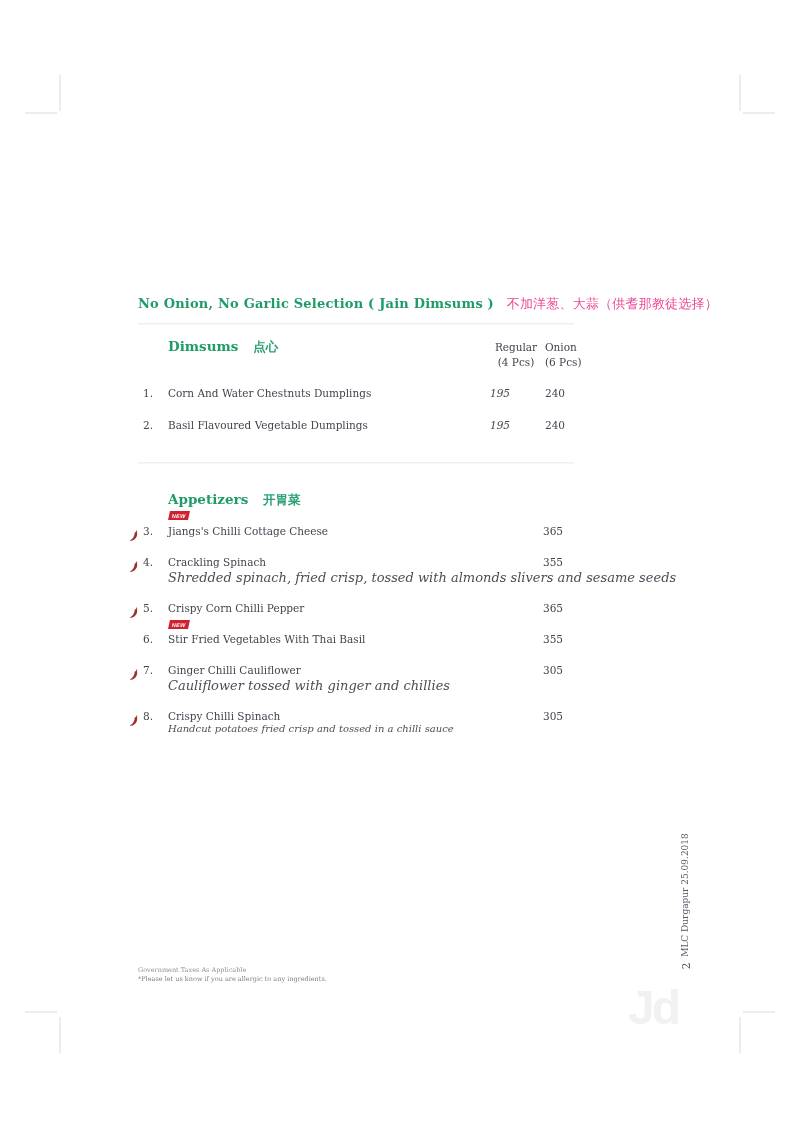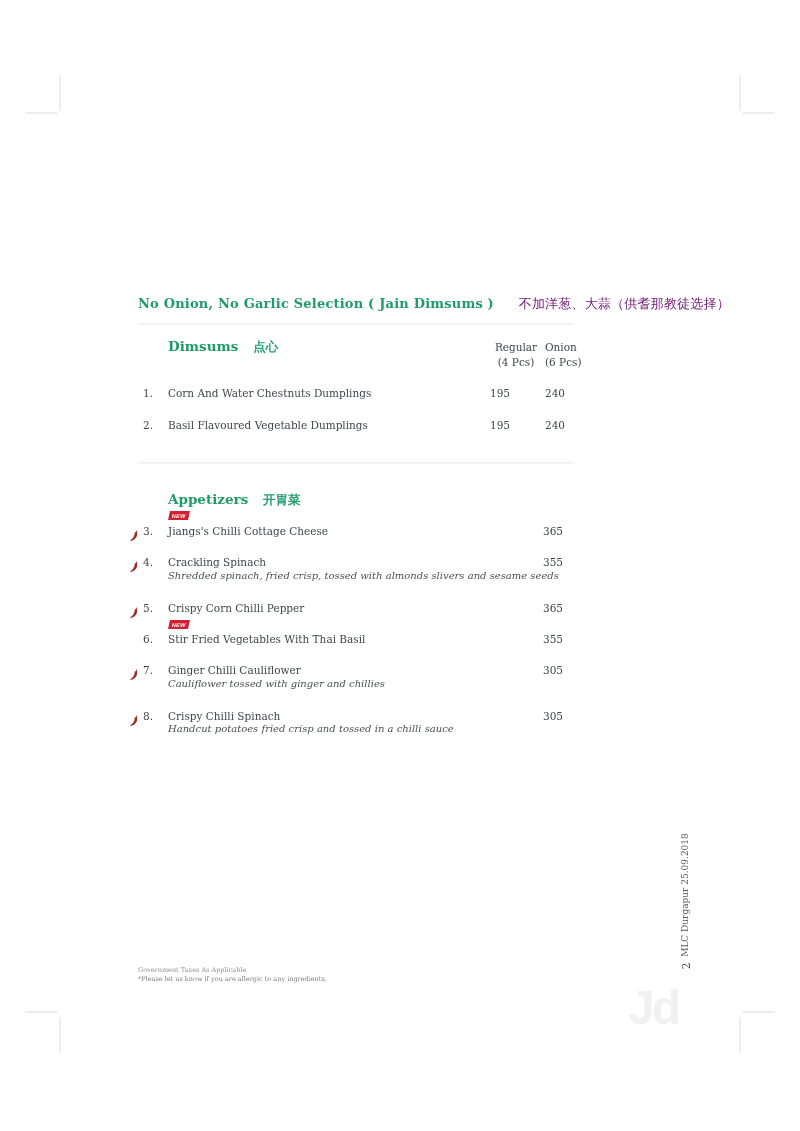--- a/index.html
+++ b/index.html
@@ -5,37 +5,37 @@
   html,body{margin:0;padding:0;background:#fff;}
   .page{position:relative;width:800px;height:1131px;background:#ffffff;overflow:hidden;
         font-family:"DejaVu Serif", serif;color:#41454d;}
   
   .crop{position:absolute;background:#ededee;}
   .crop.v{width:2px;height:36px;}
   .crop.h{width:32px;height:2px;}
   
   .jain-title{position:absolute;left:138px;top:295px;width:620px;font-size:13px;
               font-weight:bold;color:#1f9b68;letter-spacing:.2px;white-space:nowrap;}
-  .jain-title .zh{font-weight:normal;margin-left:20px;color:#701a75;font-family:Liberation Mono, monospace;}
+  .jain-title .zh{font-weight:normal;margin-left:8px;color:#ec4899;font-family:Liberation Mono, monospace;}
   .rule{position:absolute;left:138px;width:436px;height:1px;background:#f0f0f1;
         border-bottom:1px solid #f7f7f8;}
   
   .sec-head{position:absolute;left:168px;font-size:13.5px;font-weight:bold;color:#1f9b68;white-space:nowrap;}
   .sec-head .zh{font-weight:bold;margin-left:10px;font-size:12.5px;color:#2aa172;}
   
   .colhead{position:absolute;font-size:10.5px;color:#41454d;width:52px;line-height:15px;}
   
   .row{position:absolute;left:0;width:800px;height:16px;}
   .row .num{position:absolute;left:130px;top:0;width:23px;text-align:right;font-size:10.5px;}
   .row .name{position:absolute;left:168px;top:0;font-size:10.5px;white-space:nowrap;}
   .row .price{position:absolute;top:0;font-size:10.5px;width:34px;}
-  .row .price.reg{left:490px;}
+  .row .price.reg{left:490px;font-style:italic;}
   .row .price.lrg{left:545px;}
   .row .price.single{left:529px;text-align:right;}
-  .row .desc{position:absolute;left:168px;top:14px;font-size:10px;font-style:italic;
+  .row .desc{position:absolute;left:168px;top:14px;font-size:13px;font-style:italic;
              color:#4a4e55;white-space:nowrap;}
   .row .desc.small{font-size:10px;top:13px;}
   .chilli{position:absolute;left:129px;top:1px;width:9px;height:11px;}
   .badge{position:absolute;background:#cf2130;color:#fff;font-family:"Liberation Sans",sans-serif;
          font-size:5.5px;font-weight:bold;padding:1.5px 3px;transform:skewX(-12deg);
          letter-spacing:.3px;line-height:6px;}
   
   .side-note{position:absolute;left:607px;top:888px;width:160px;height:14px;
              transform:rotate(-90deg);font-size:9px;color:#5a5e66;text-align:center;white-space:nowrap;}
   .side-page{position:absolute;left:677px;top:959px;width:20px;height:14px;

